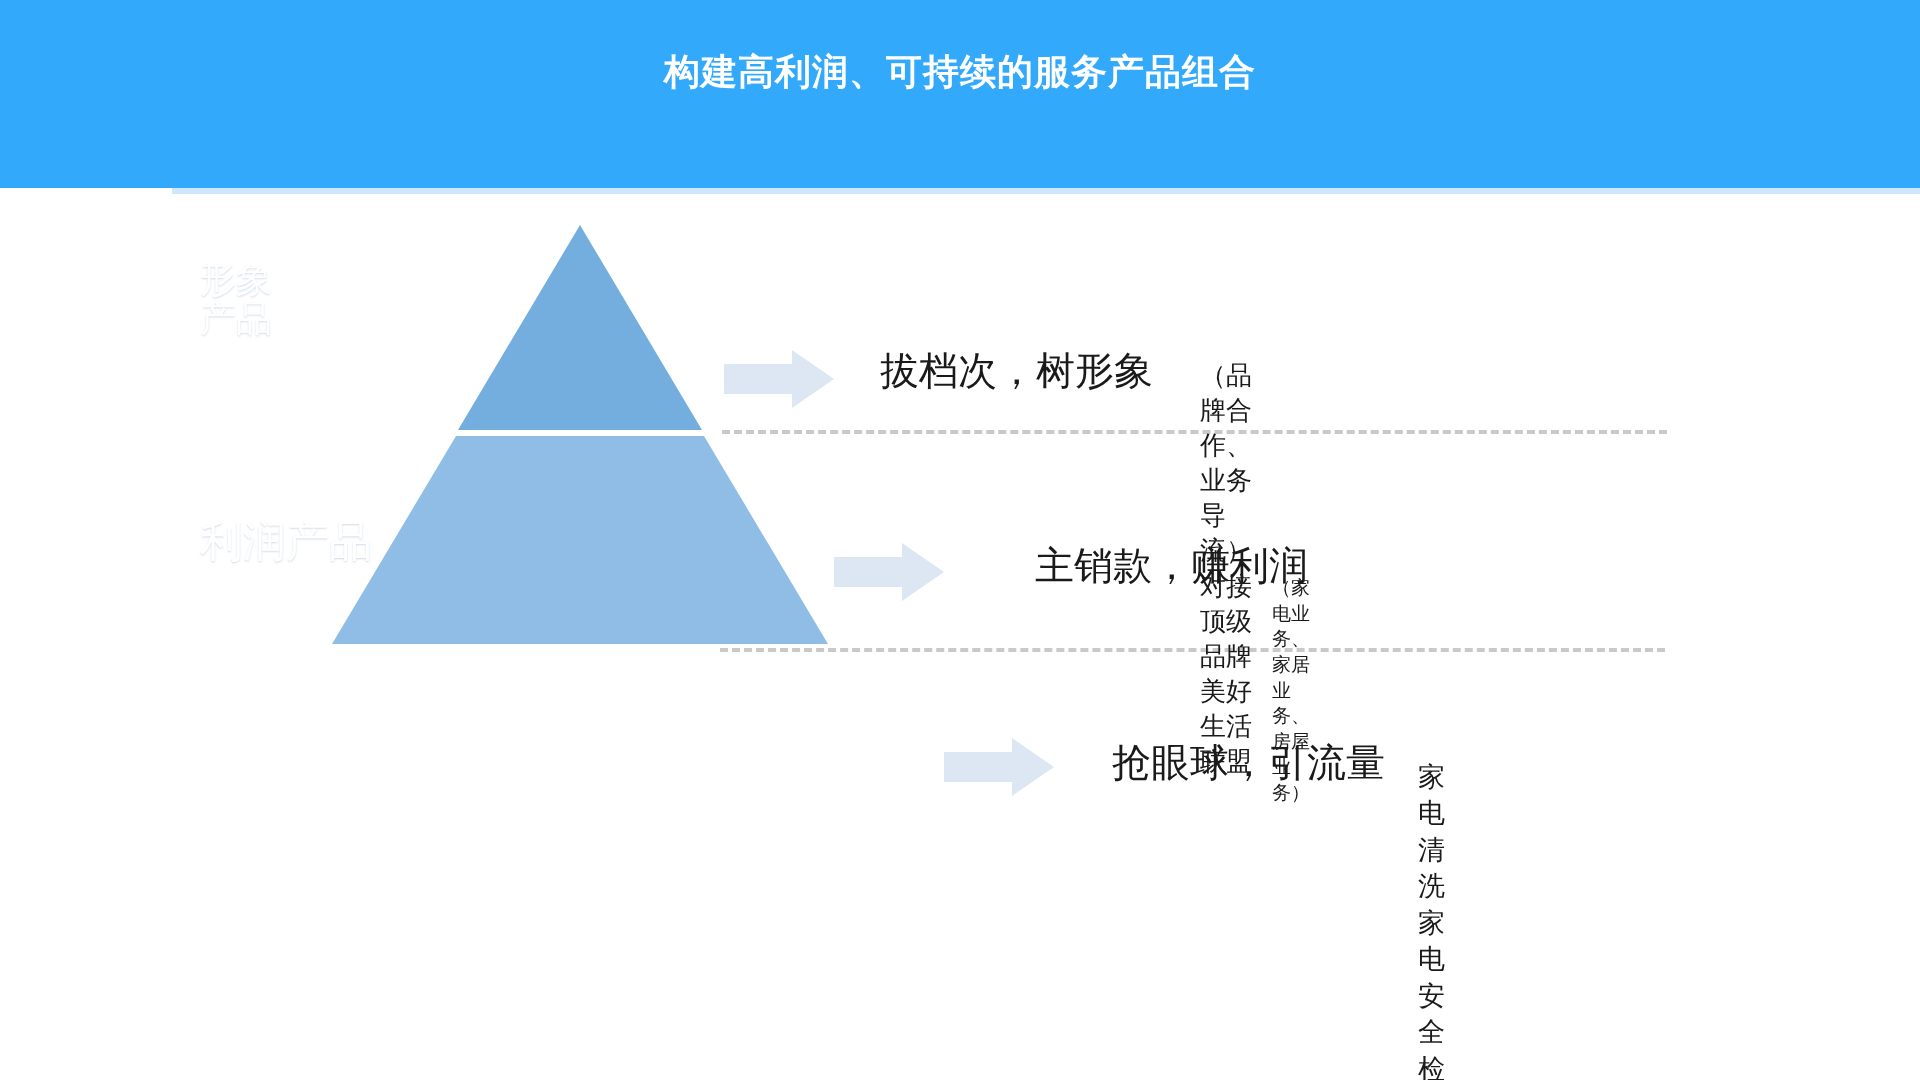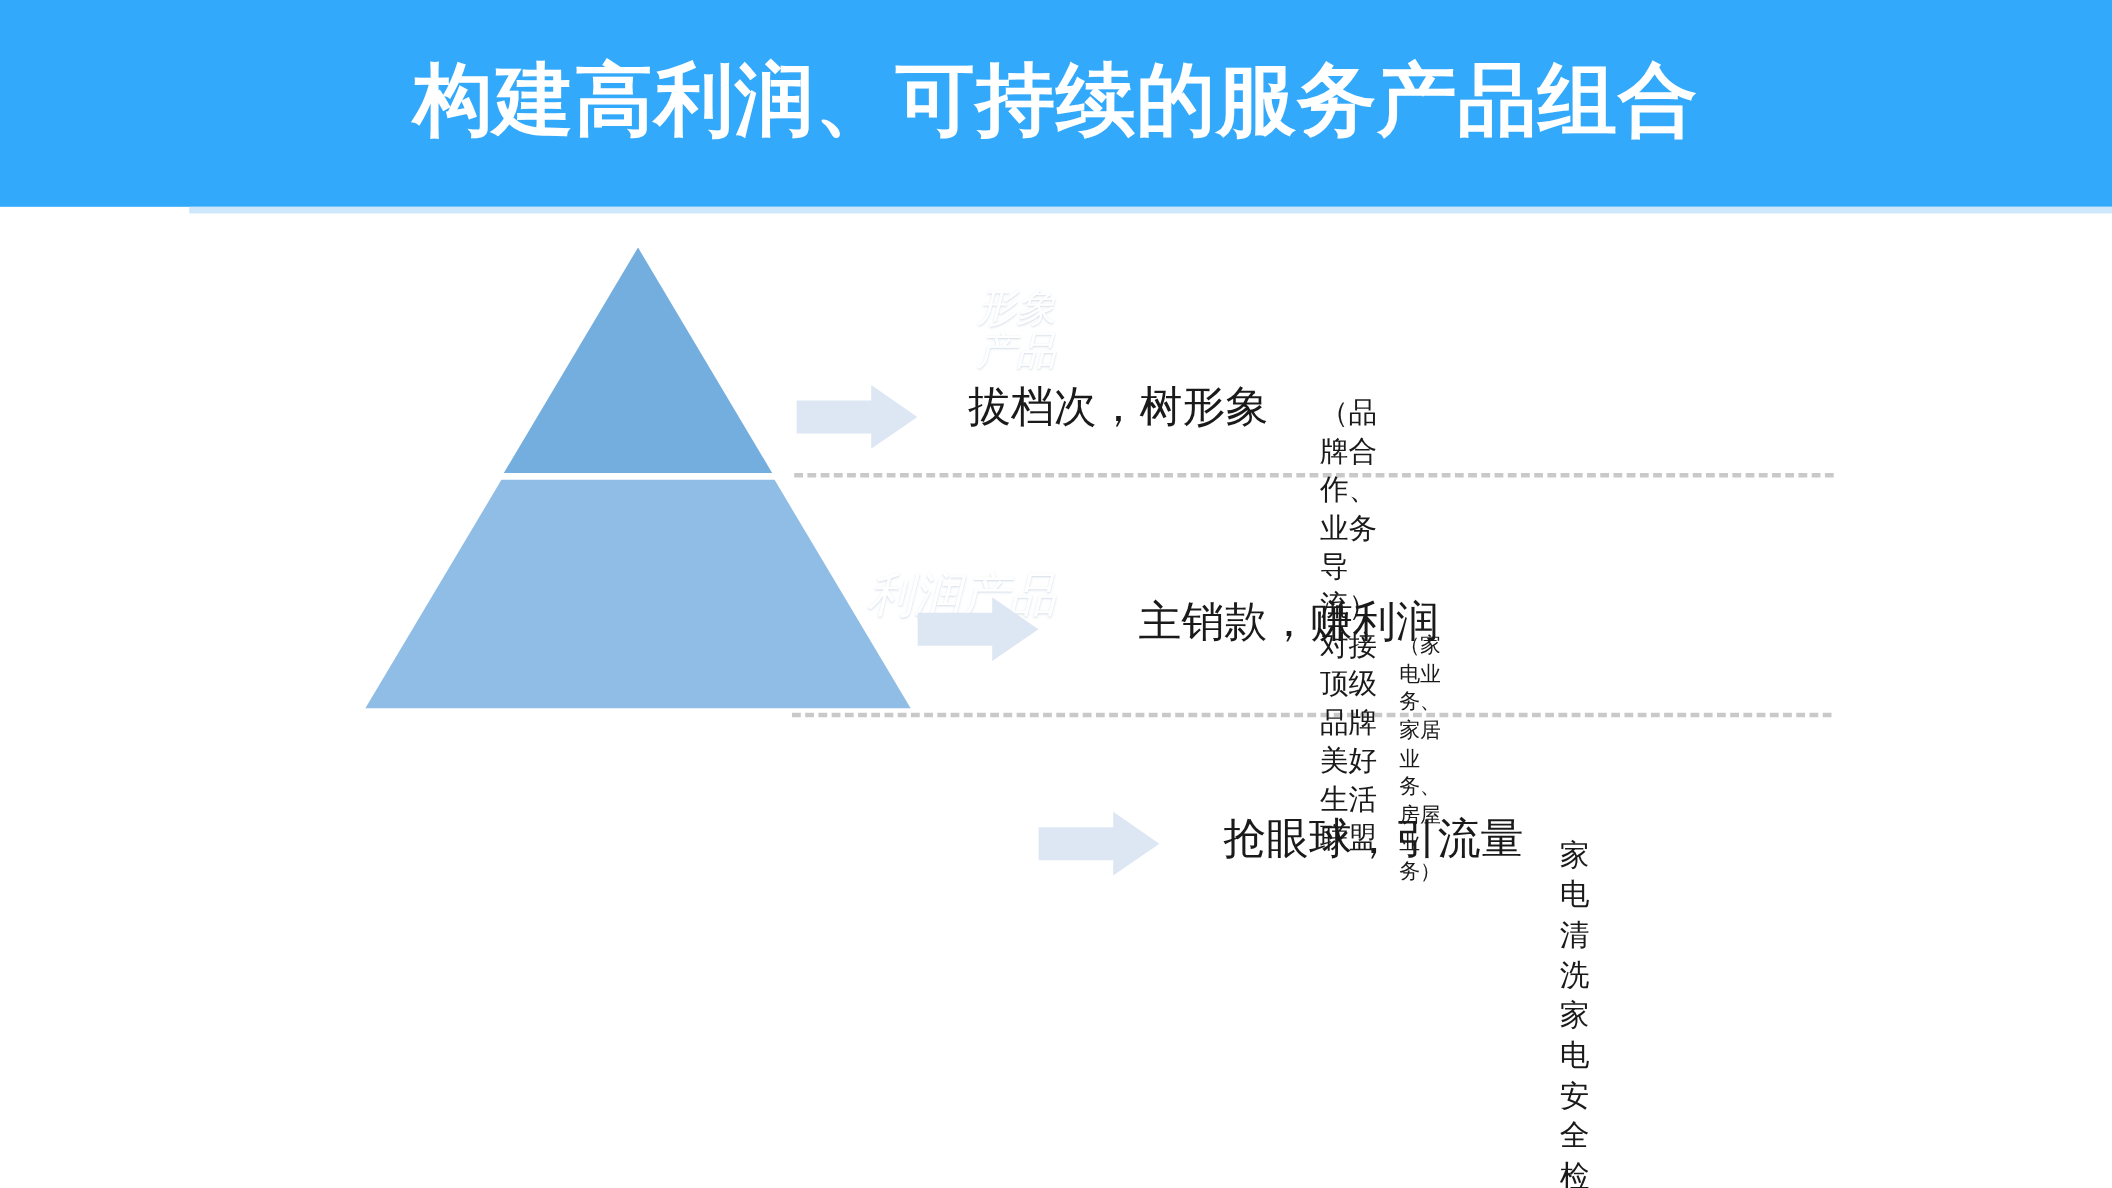--- a/index.html
+++ b/index.html
@@ -26,21 +26,21 @@
     height: 188px;
     background: #33a9fb;
   }
   .header-title {
     position: absolute;
     left: 0;
     top: 52px;
     width: 1920px;
     text-align: center;
     color: #ffffff;
-    font-size: 72px;
+    font-size: 36px;
     font-weight: bold;
     letter-spacing: 1px;
     line-height: 1.1;
     white-space: nowrap;
   }
   .header-underline {
     position: absolute;
     left: 172px;
     top: 188px;
     width: 1748px;
@@ -59,27 +59,26 @@
   .tier {
     position: absolute;
     left: 0;
     width: 760px;
   }
   .tier svg { display: block; width: 760px; }
   .tier-label {
     position: absolute;
     left: 0;
     width: 760px;
-    text-align: right;
+    text-align: left;
     color: #ffffff;
     font-weight: normal;
     line-height: 1.08;
     white-space: pre-line;
     text-shadow: 0 1px 2px rgba(120,150,180,0.35);
-    font-style: italic;
   }
   
   #tier-1 { top: 0px; height: 205px; }
   #tier-1 .tier-label { top: 36px; font-size: 36px; }
   
   #tier-2 { top: 211px; height: 208px; }
   #tier-2 .tier-label { top: 82px; font-size: 43px; }
   
   #tier-3 { top: 425px; height: 211px; }
   #tier-3 .tier-label { top: 82px; font-size: 60px; }

